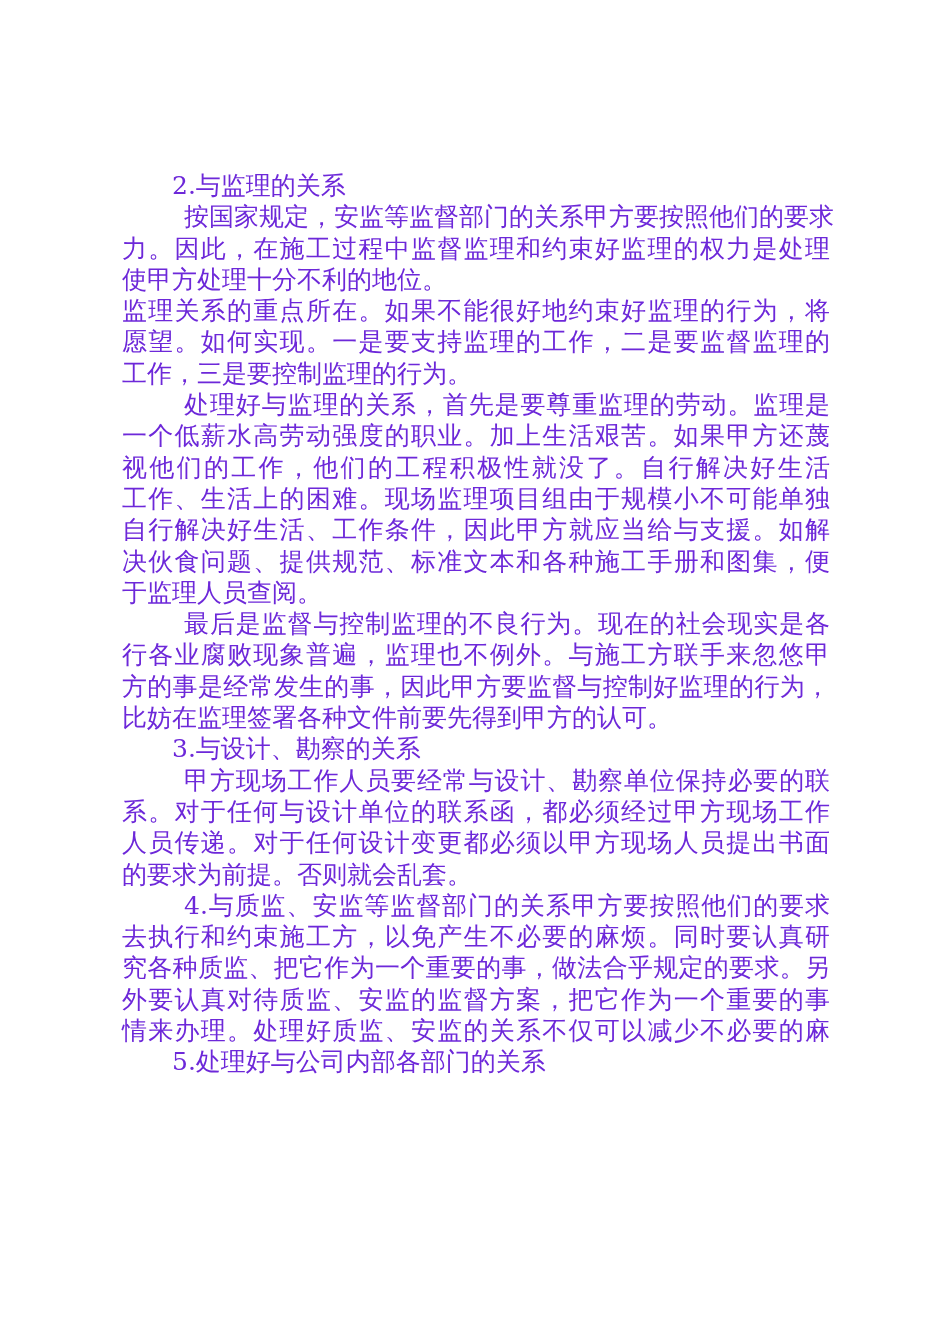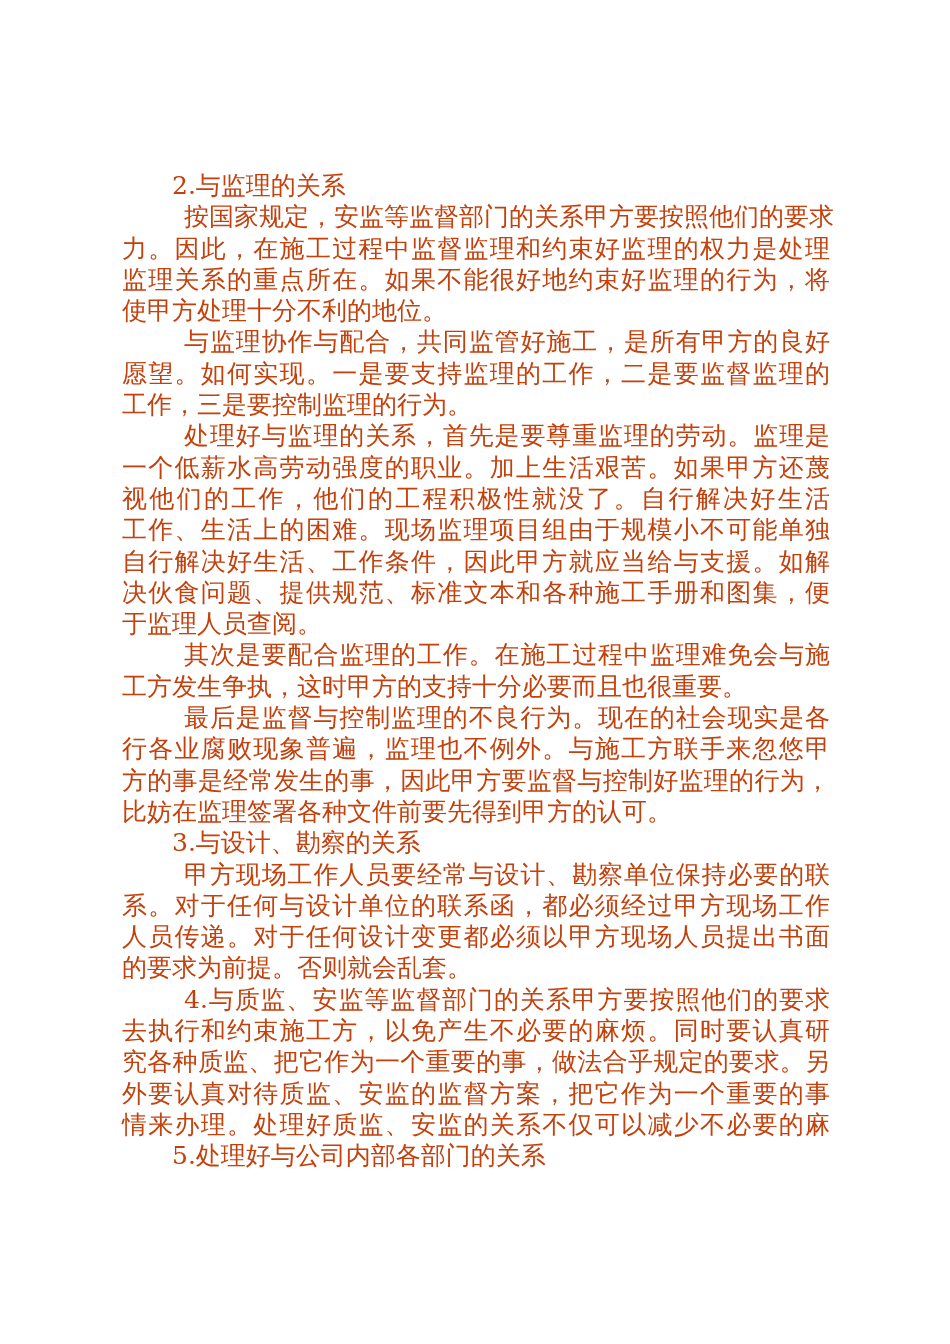--- a/index.html
+++ b/index.html
@@ -1,62 +1,57 @@
 <!DOCTYPE html>
 <html><head>
 <meta charset="utf-8">
 <style>
   html, body { margin: 0; padding: 0; background: #ffffff; }
   body { width: 950px; height: 1344px; position: relative; overflow: hidden; }
   .page { position: absolute; left: 0; top: 0; width: 950px; height: 1344px; background: #ffffff; }
   .content {
     position: absolute; left: 122px; top: 170px; width: 708px;
     font-family: "DejaVu Serif", "Liberation Serif", serif;
-    font-size: 25px; line-height: 31.3px; color: #c2410c;
+    font-size: 25px; line-height: 31.3px; color: #6d28d9;
   }
   .line { display: block; white-space: nowrap; height: 31.3px; text-align: justify; text-align-last: justify; }
   .line.last { text-align-last: left; }
   .line.indent { padding-left: 62px; }
   .heading { display: block; white-space: nowrap; height: 31.3px; padding-left: 50px; }
 </style>
 </head>
 <body>
 
 <div class="page">
   <div class="content">
 
     <span class="heading">2.与监理的关系</span>
 
     <div>
       <span class="line indent">按国家规定，安监等监督部门的关系甲方要按照他们的要求</span>
       <span class="line">力。因此，在施工过程中监督监理和约束好监理的权力是处理</span>
+      <span class="line last">使甲方处理十分不利的地位。</span>
       <span class="line">监理关系的重点所在。如果不能很好地约束好监理的行为，将</span>
-      <span class="line last">使甲方处理十分不利的地位。</span>
     </div>
 
     <div>
-      <span class="line indent">与监理协作与配合，共同监管好施工，是所有甲方的良好</span>
       <span class="line">愿望。如何实现。一是要支持监理的工作，二是要监督监理的</span>
       <span class="line last">工作，三是要控制监理的行为。</span>
     </div>
 
     <div>
       <span class="line indent">处理好与监理的关系，首先是要尊重监理的劳动。监理是</span>
       <span class="line">一个低薪水高劳动强度的职业。加上生活艰苦。如果甲方还蔑</span>
       <span class="line">视他们的工作，他们的工程积极性就没了。自行解决好生活</span>
       <span class="line">工作、生活上的困难。现场监理项目组由于规模小不可能单独</span>
       <span class="line">自行解决好生活、工作条件，因此甲方就应当给与支援。如解</span>
       <span class="line">决伙食问题、提供规范、标准文本和各种施工手册和图集，便</span>
       <span class="line last">于监理人员查阅。</span>
     </div>
 
-    <div>
-      <span class="line indent">其次是要配合监理的工作。在施工过程中监理难免会与施</span>
-      <span class="line last">工方发生争执，这时甲方的支持十分必要而且也很重要。</span>
-    </div>
 
     <div>
       <span class="line indent">最后是监督与控制监理的不良行为。现在的社会现实是各</span>
       <span class="line">行各业腐败现象普遍，监理也不例外。与施工方联手来忽悠甲</span>
       <span class="line">方的事是经常发生的事，因此甲方要监督与控制好监理的行为，</span>
       <span class="line last">比妨在监理签署各种文件前要先得到甲方的认可。</span>
     </div>
 
     <span class="heading">3.与设计、勘察的关系</span>
 

